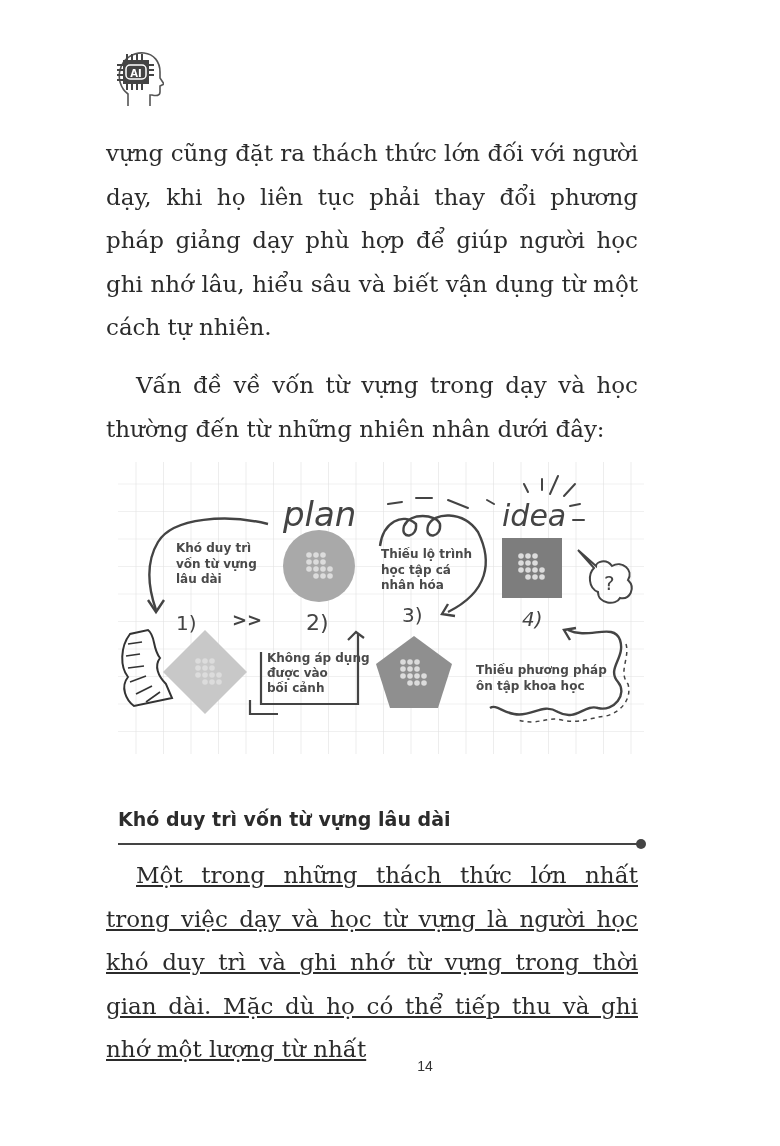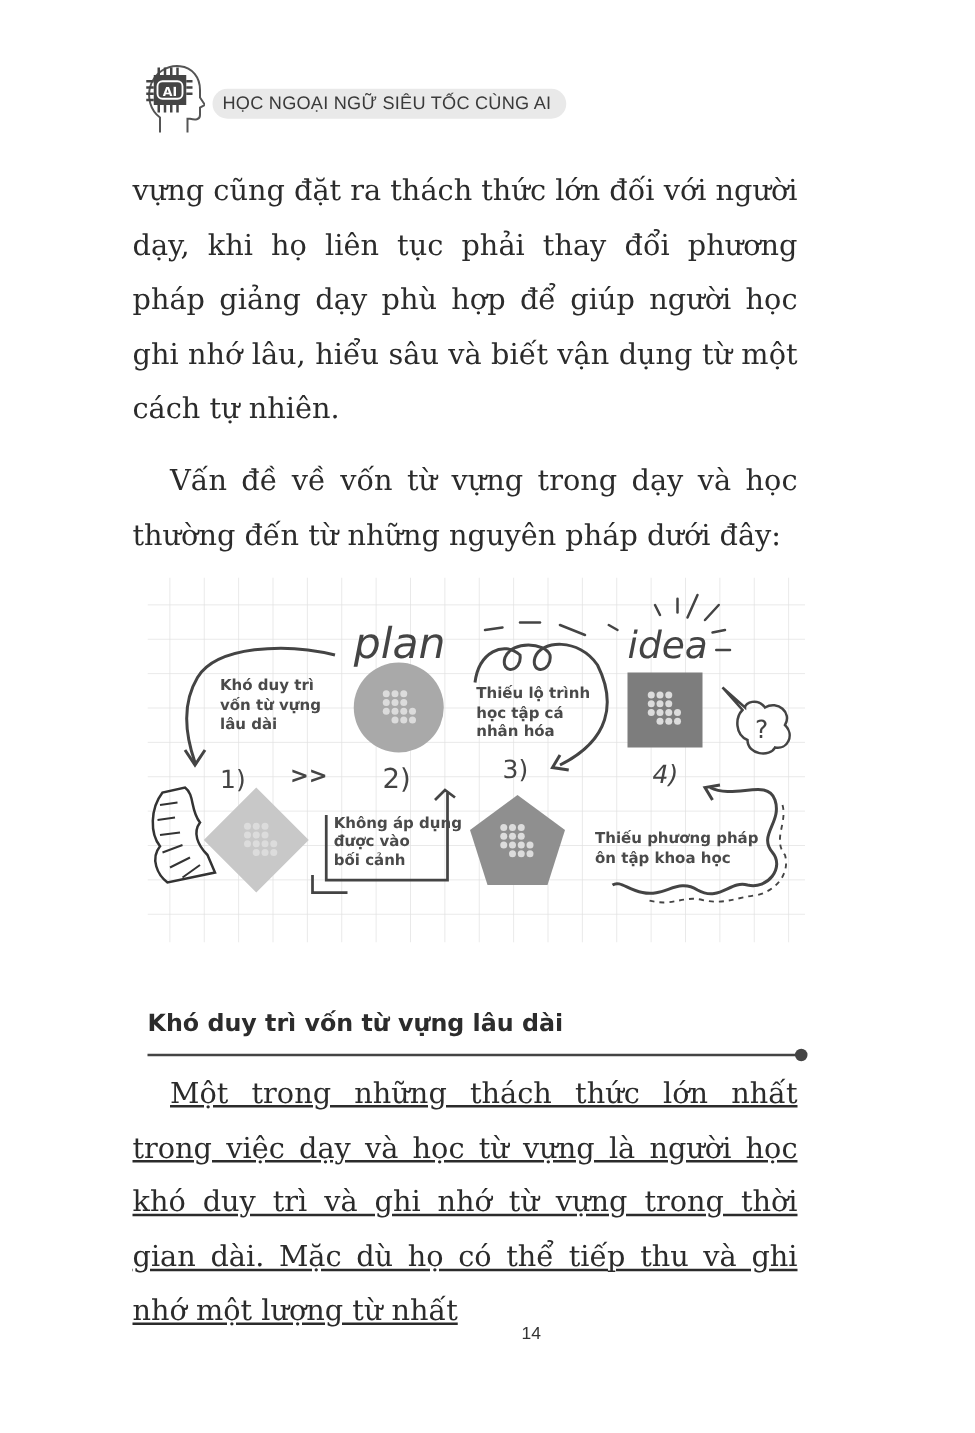--- a/index.html
+++ b/index.html
@@ -41,29 +41,28 @@
         <line x1="3" y1="22" x2="9" y2="22"></line>
         <line x1="3" y1="27" x2="9" y2="27"></line>
         <line x1="3" y1="32" x2="9" y2="32"></line>
       <line x1="35" y1="17" x2="40" y2="17"></line>
         <line x1="35" y1="22" x2="40" y2="22"></line>
         <line x1="35" y1="27" x2="40" y2="27"></line>
     </g>
     <rect x="12" y="17" width="20" height="14" rx="4" fill="none" stroke="#fff" stroke-width="1.5"></rect>
     <text x="22" y="28.5" text-anchor="middle" font-family="DejaVu Sans, sans-serif" font-weight="bold" font-size="10" fill="#fff">AI</text>
   </svg>
-  <div class="header-pill">HỌC NGOẠI NGỮ SIÊU TỐC CÙNG AI</div>
 </div>
 
 <div class="body-text p1">
   <p>vựng cũng đặt ra thách thức lớn đối với người dạy, khi họ liên tục phải thay đổi phương pháp giảng dạy phù hợp để giúp người học ghi nhớ lâu, hiểu sâu và biết vận dụng từ một cách tự nhiên.</p>
 </div>
 
 <div class="body-text p2">
-  <p class="indent">Vấn đề về vốn từ vựng trong dạy và học thường đến từ những nguyên pháp dưới đây:</p>
+  <p class="indent">Vấn đề về vốn từ vựng trong dạy và học thường đến từ những nhiên nhân dưới đây:</p>
 </div>
 
 <svg class="figure" viewBox="0 0 526 292">
   <defs>
     <pattern id="grid" width="27.5" height="27.5" patternUnits="userSpaceOnUse" x="-10" y="-6">
       <path d="M27.5 0 L0 0 0 27.5" fill="none" stroke="#e2e2e2" stroke-width="1.2"></path>
     </pattern>
     <g id="dots4">
       <circle cx="0" cy="0" r="2.8" fill="#dcdcdc"></circle>
         <circle cx="7" cy="0" r="2.8" fill="#dcdcdc"></circle>

